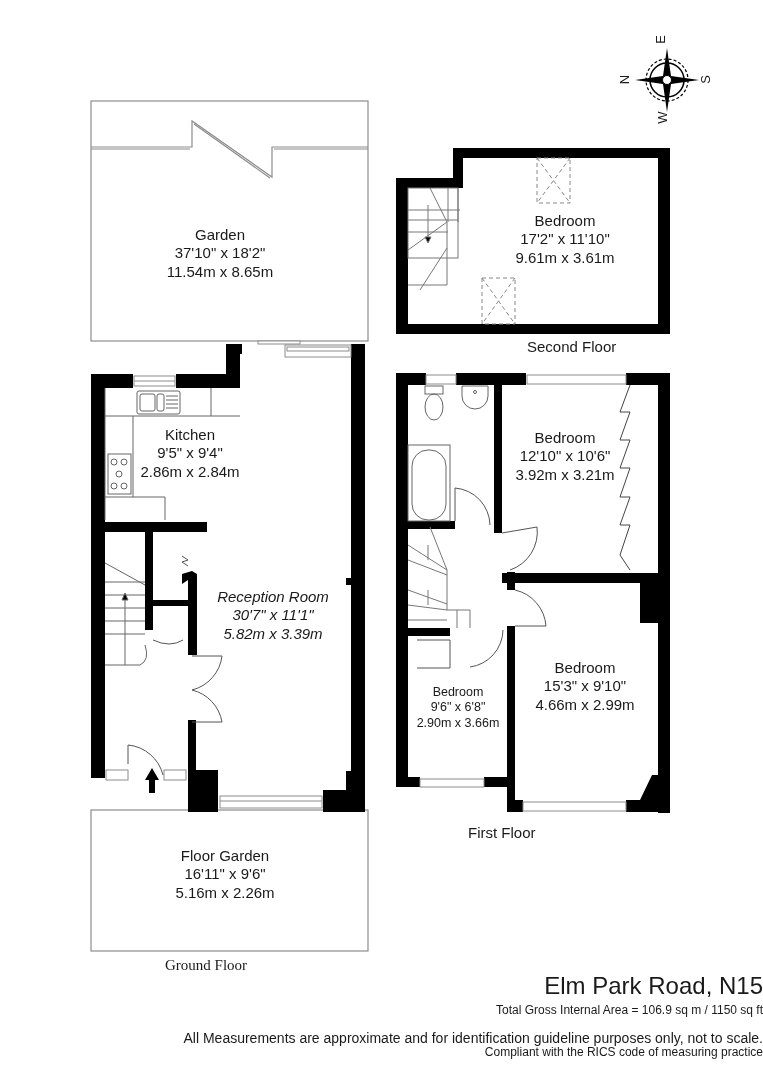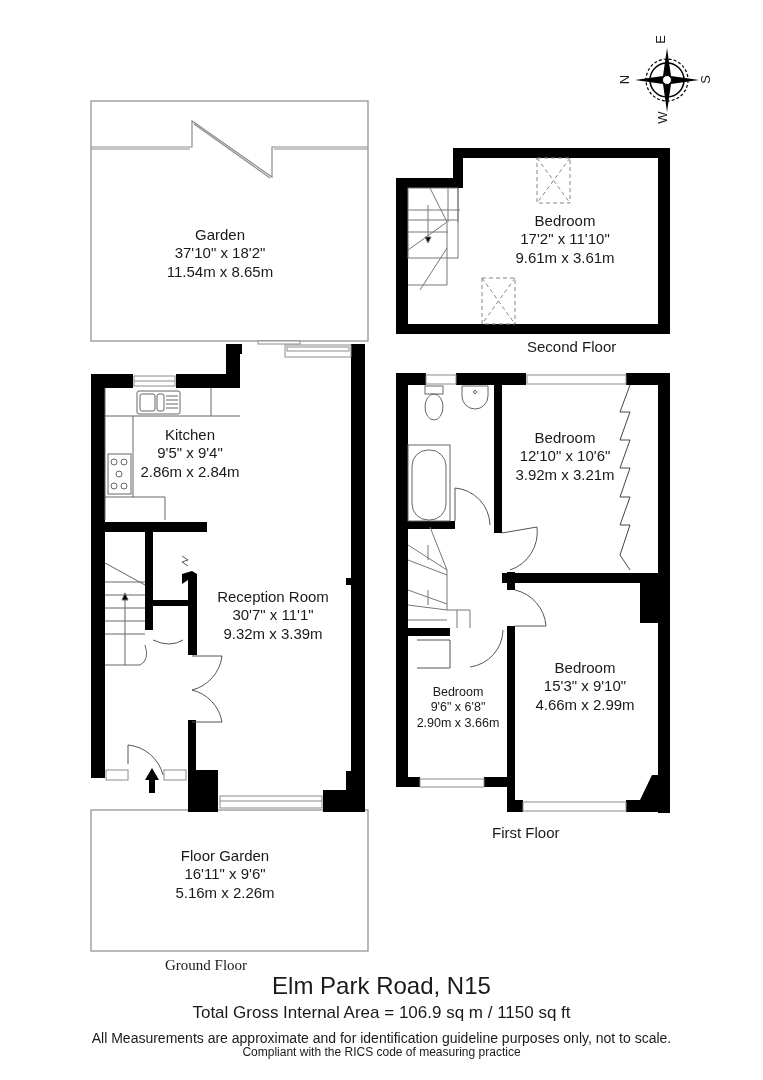--- a/index.html
+++ b/index.html
@@ -4,23 +4,23 @@
 <style>
   html, body { margin: 0; padding: 0; background: #ffffff; }
   body { width: 763px; height: 1080px; position: relative; overflow: hidden;
          font-family: "Liberation Sans", sans-serif; color: #1a1a1a; }
   svg.plan { position: absolute; left: 0; top: 0; }
   .lbl { position: absolute; text-align: center; line-height: 1.22; white-space: nowrap; }
   .lbl span { display: block; }
   .room { font-size: 15px; }
   .room-sm { font-size: 12.5px; }
   .floor-label { position: absolute; font-size: 15px; white-space: nowrap; }
-  .footer { position: absolute; left: 0; width: 763px; text-align: center; white-space: nowrap; }
+  .footer { position: absolute; left: 0; width: 763px; text-align: right; white-space: nowrap; }
   .title { top: 972px; font-size: 24px; }
-  .area { top: 1003px; font-size: 17px; }
+  .area { top: 1003px; font-size: 12px; }
   .disc1 { top: 1030px; font-size: 14px; }
   .disc2 { top: 1045px; font-size: 12px; }
   .compass { position: absolute; left: 620px; top: 28px; width: 100px; height: 100px; }
   .cmp-letter { position: absolute; font-size: 13px; }
 </style>
 </head>
 <body>
 
 <svg class="plan" width="763" height="1080" viewBox="0 0 763 1080">
 
@@ -225,24 +225,24 @@
 <div class="lbl room" style="left:150px;top:226px;width:140px;">
   <span>Garden</span>
   <span>37'10" x 18'2"</span>
   <span>11.54m x 8.65m</span>
 </div>
 <div class="lbl room" style="left:130px;top:426px;width:120px;">
   <span>Kitchen</span>
   <span>9'5" x 9'4"</span>
   <span>2.86m x 2.84m</span>
 </div>
-<div class="lbl room" style="left:198px;top:588px;width:150px;">
+<div class="lbl room" style="left:198px;top:588px;width:150px;font-style:italic;">
   <span>Reception Room</span>
   <span>30'7" x 11'1"</span>
-  <span>9.32m x 3.39m</span>
+  <span>5.82m x 3.39m</span>
 </div>
 <div class="lbl room" style="left:150px;top:847px;width:150px;">
   <span>Floor Garden</span>
   <span>16'11" x 9'6"</span>
   <span>5.16m x 2.26m</span>
 </div>
 <div class="floor-label" style="left:165px;top:957px;font-family:Liberation Serif, serif;">Ground Floor</div>
 
 <div class="lbl room" style="left:495px;top:212px;width:140px;">
   <span>Bedroom</span>
@@ -259,18 +259,18 @@
 <div class="lbl room" style="left:515px;top:659px;width:140px;">
   <span>Bedroom</span>
   <span>15'3" x 9'10"</span>
   <span>4.66m x 2.99m</span>
 </div>
 <div class="lbl room-sm" style="left:408px;top:685px;width:100px;">
   <span>Bedroom</span>
   <span>9'6" x 6'8"</span>
   <span>2.90m x 3.66m</span>
 </div>
-<div class="floor-label" style="left:492px;top:824px;">First Floor</div>
+<div class="floor-label" style="left:468px;top:824px;">First Floor</div>
 
 <div class="footer title">Elm Park Road, N15</div>
 <div class="footer area">Total Gross Internal Area = 106.9 sq m / 1150 sq ft</div>
 <div class="footer disc1">All Measurements are approximate and for identification guideline purposes only, not to scale.</div>
 <div class="footer disc2">Compliant with the RICS code of measuring practice</div>
 
 </body></html>

